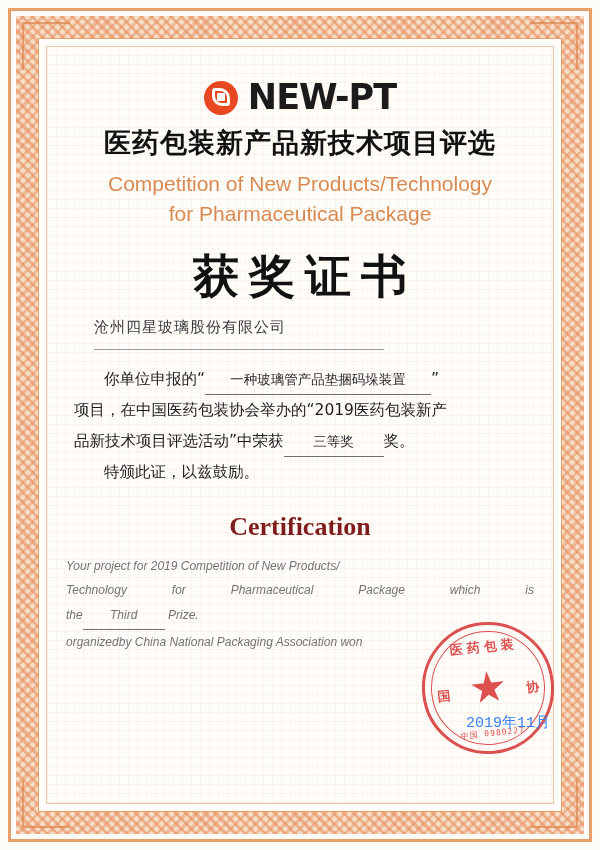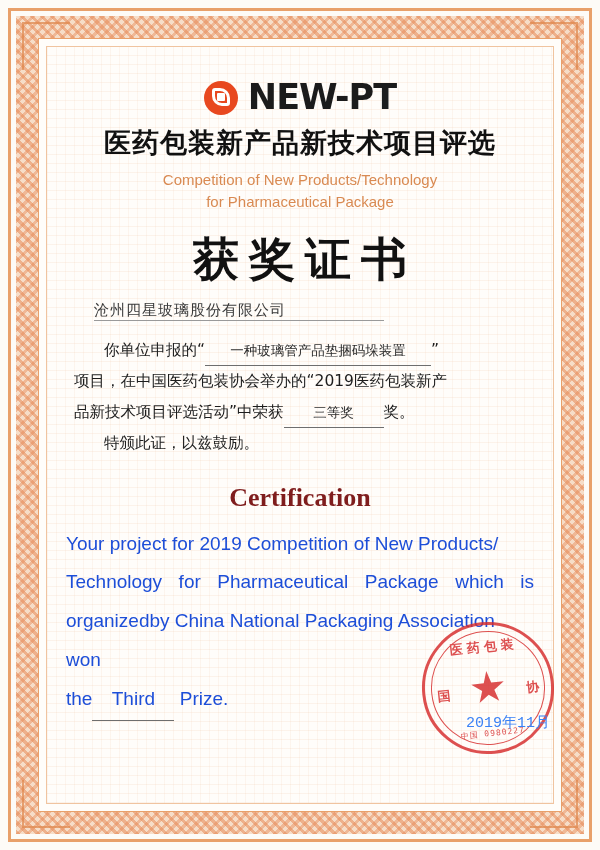--- a/index.html
+++ b/index.html
@@ -135,21 +135,21 @@
   .title-cn {
     font-family: Liberation Mono, monospace;
     font-size: 27px;
     font-weight: bold;
     color: #111;
     letter-spacing: 1px;
     margin: 8px 0 8px;
   }
   .title-en {
     font-family: "Liberation Sans", sans-serif;
-    font-size: 15px;
+    font-size: 21px;
     color: #d98a52;
     line-height: 1.45;
     margin: 0 0 4px;
   }
   .award-cn {
     font-family: "DejaVu Sans", sans-serif;
     font-size: 46px;
     font-weight: bold;
     letter-spacing: 10px;
     color: #111;
@@ -158,21 +158,21 @@
   }
 
   .recipient {
     text-align: left;
     margin: 10px 0 4px 34px;
     width: 290px;
     border-bottom: 1px solid #9a9a9a;
     font-family: "DejaVu Sans", sans-serif;
     font-size: 15px;
     color: #3a3a3a;
-    padding-bottom: 0;
+    padding-bottom: 12px;
     letter-spacing: 1px;
   }
 
   .body-cn {
     text-align: left;
     margin: 14px 6px 0 14px;
     font-family: "DejaVu Sans", sans-serif;
     font-size: 15.5px;
     color: #1d1d1d;
     line-height: 2.0;
@@ -194,23 +194,24 @@
     font-family: "Liberation Serif", serif;
     font-weight: bold;
     font-size: 26px;
     color: #7f1d1d;
     margin: 24px 0 12px;
   }
   .body-en {
     text-align: left;
     margin: 0 6px;
     font-family: "Liberation Sans", sans-serif;
-    font-size: 19px;
-    color: #1d4ed8;
+    font-size: 12px;
+    color: #737373;
     line-height: 2.05;
+    font-style: italic;
   }
   .body-en .line { display: block; }
   .body-en .line.justify {
     text-align: justify;
     text-align-last: justify;
   }
   .fill-en {
     display: inline-block;
     min-width: 74px;
     border-bottom: 1px solid #6e6e6e;
@@ -337,25 +338,25 @@
       <div>
         <span class="indent"></span><span>特颁此证，以兹鼓励。</span>
       </div>
     </div>
 
     <div class="cert-en-title">Certification</div>
 
     <div class="body-en">
       <span class="line">Your project for 2019 Competition of New Products/</span>
       <span class="line justify">Technology for Pharmaceutical Package which is</span>
-      <span class="line">organizedby China National Packaging Association won</span>
       <span class="line">
         <span>the</span><span class="fill-en">Third</span>
         <span>Prize.</span>
       </span>
+      <span class="line">organizedby China National Packaging Association won</span>
     </div>
 
   </div>
 
   <div class="seal">
     <span class="seal-top">医药包装</span>
     <span class="seal-left">国</span>
     <span class="seal-right">协</span>
     <span class="star"></span>
     <span class="seal-bottom">中国 0980227</span>

